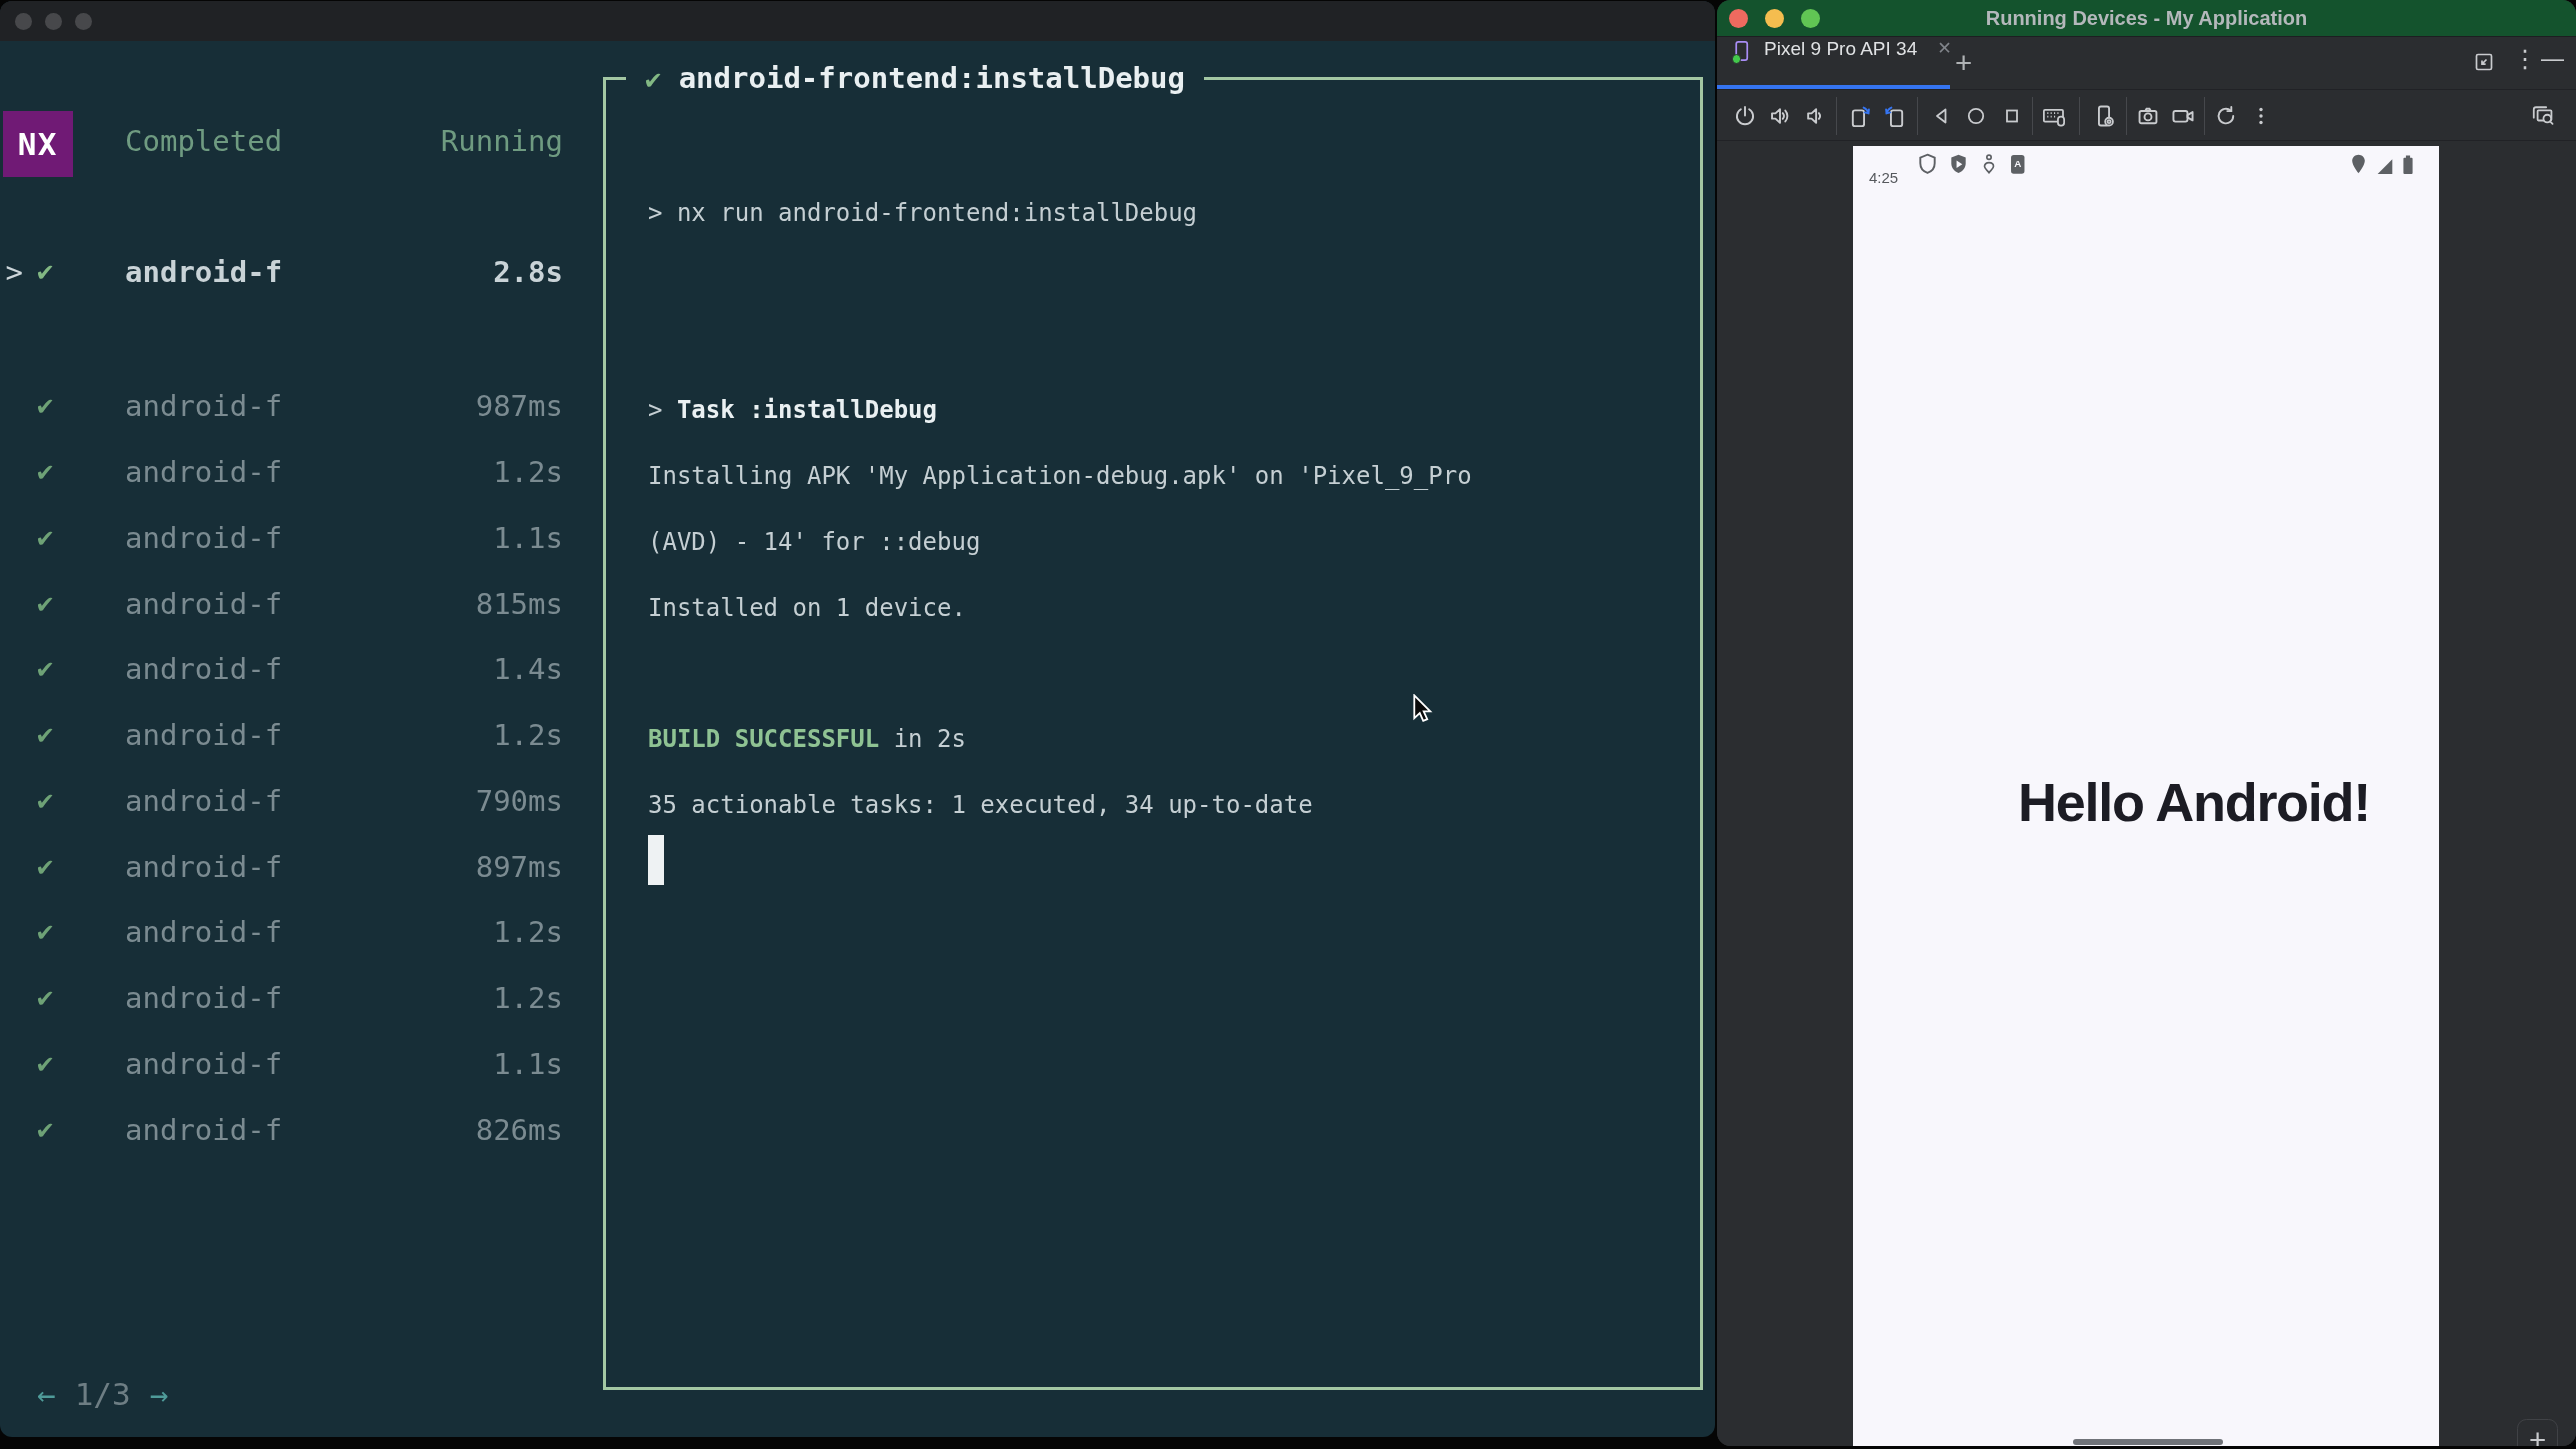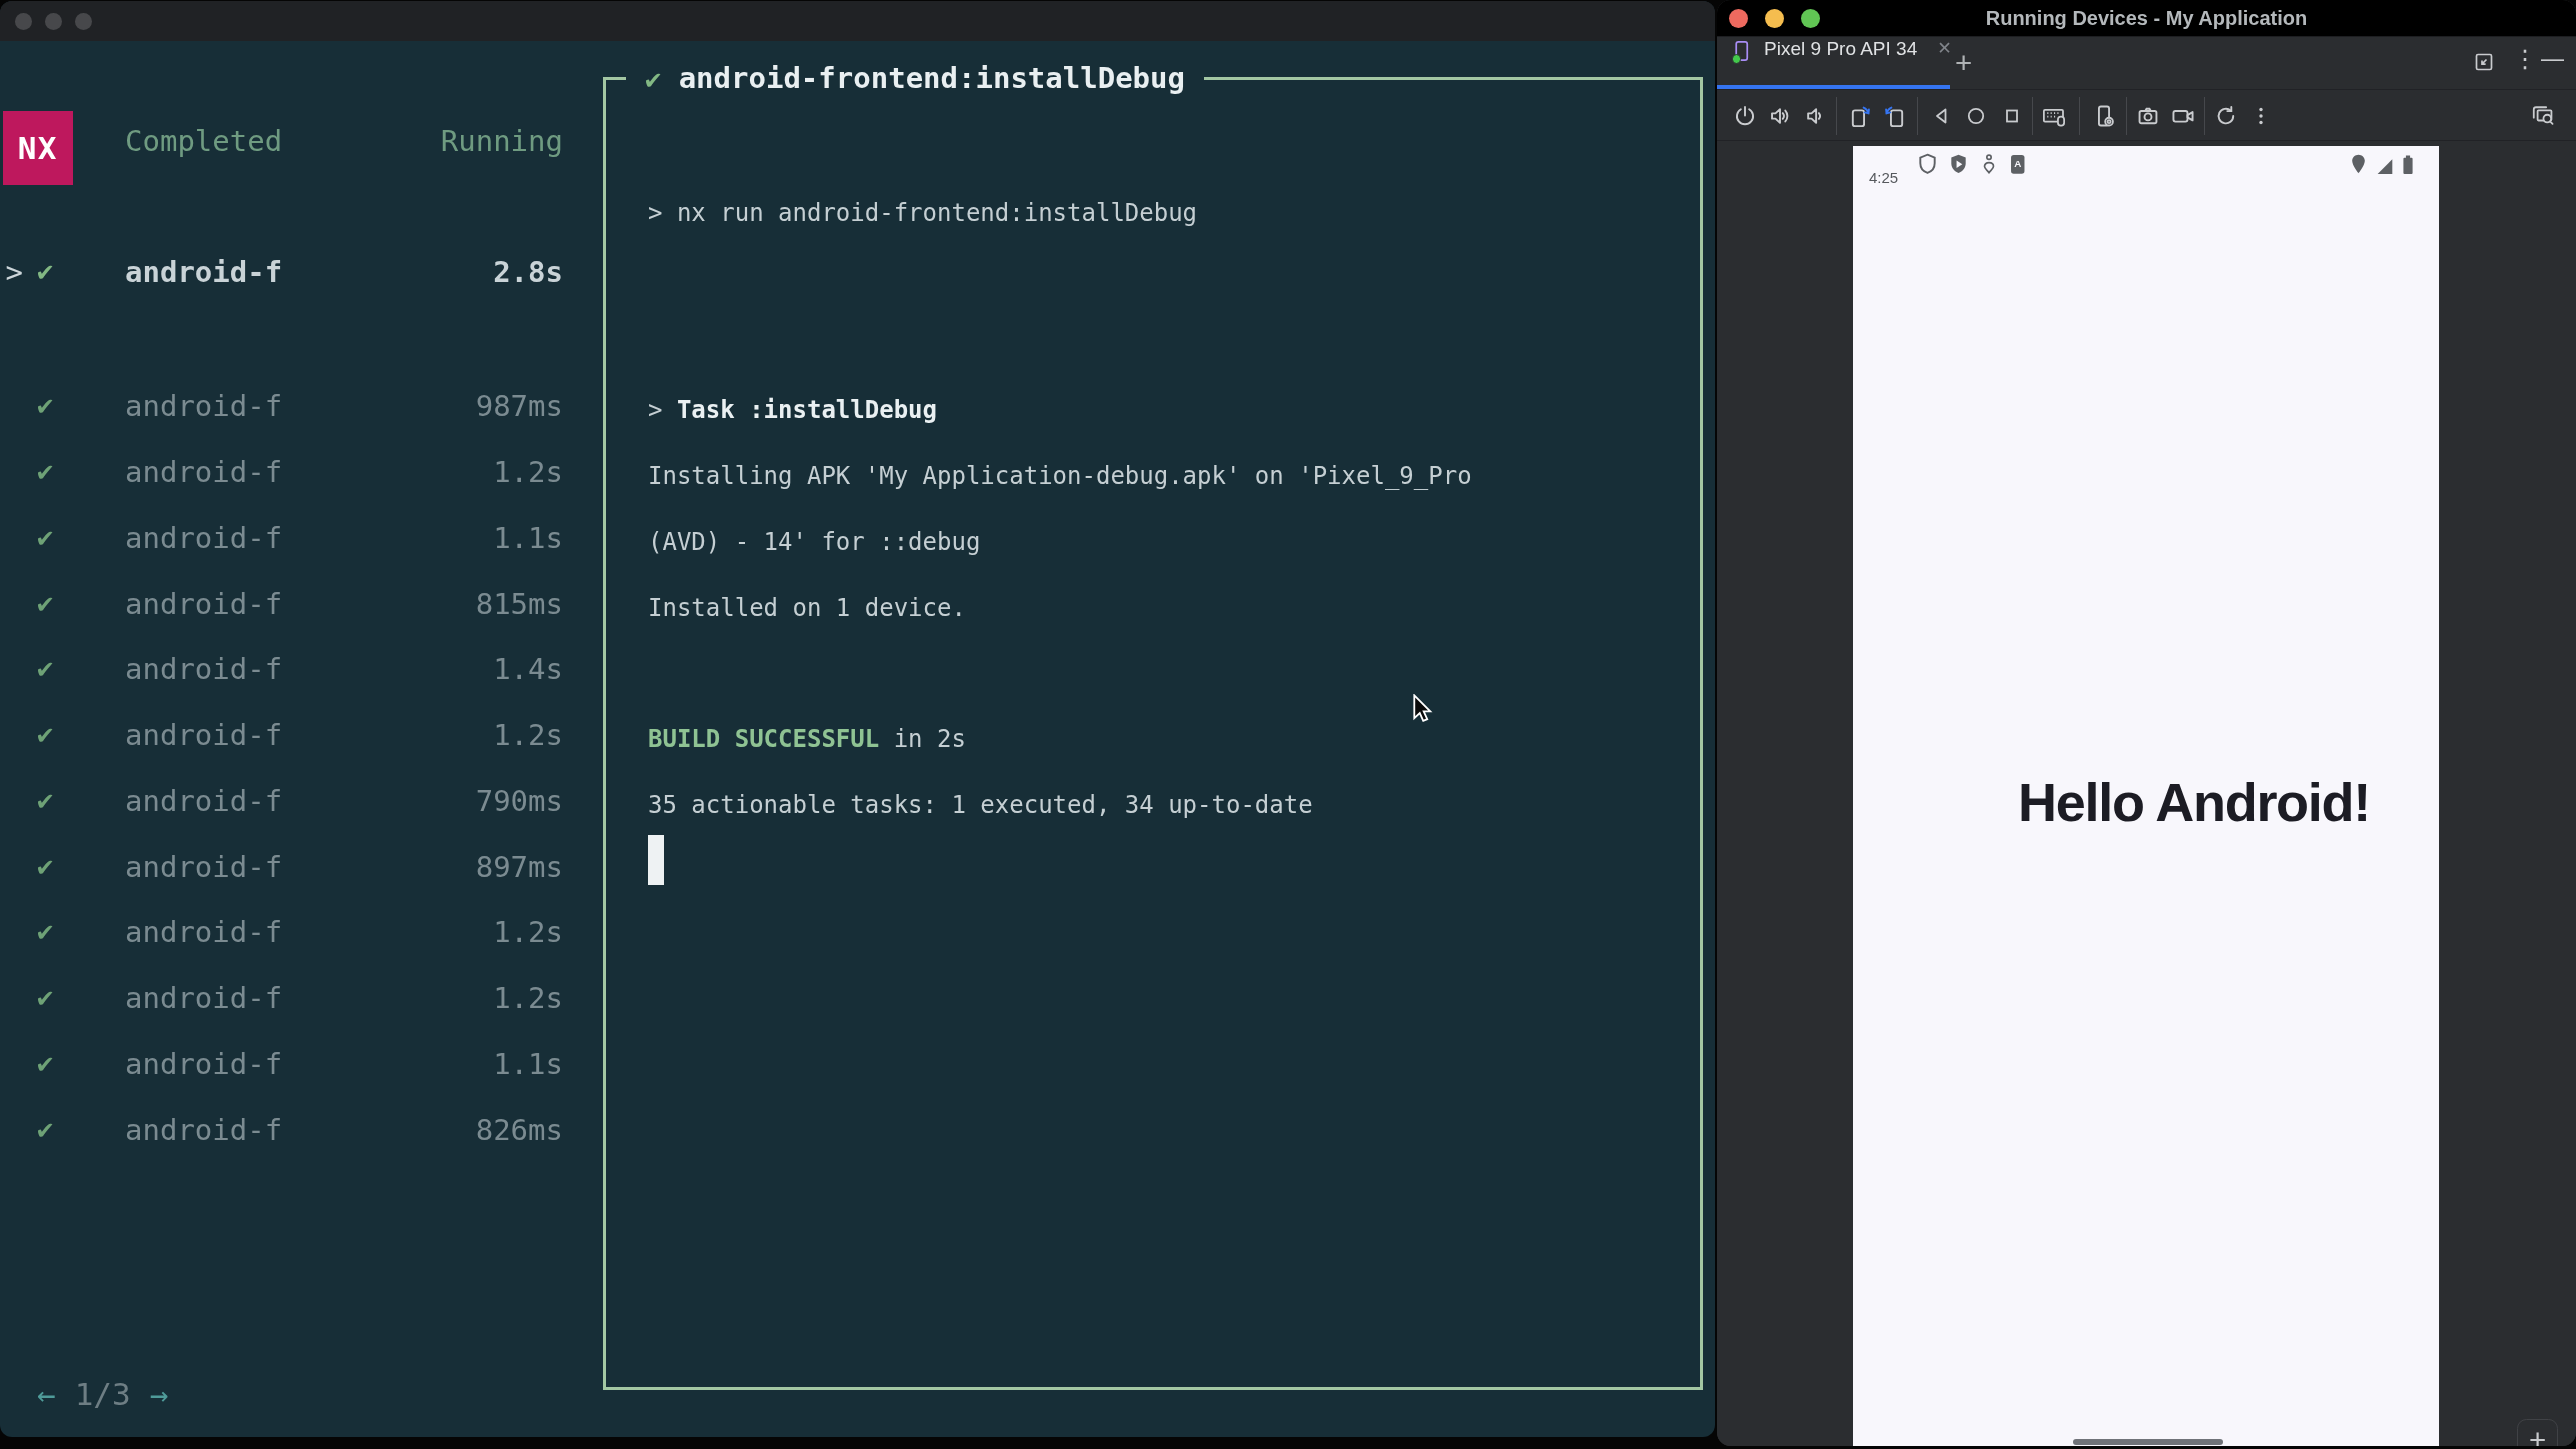--- a/index.html
+++ b/index.html
@@ -17,21 +17,21 @@
   .dur{text-align:right;}
   .tui-dim{color:#7b8b91;font-size:29px;}
   .tui-check{color:#6ea276;font-size:27px;}
   .term-border{position:absolute;left:603px;top:76px;width:1094px;height:1307px;
                border:3.4px solid #a3c7a3;}
   .term-line{position:absolute;left:648px;height:42px;display:flex;align-items:center;
              font-size:24px;color:#c5cfd3;}
   
   .win-right{position:absolute;left:1717px;top:0;width:859px;height:1446px;border-radius:13.4px;
              background:#2b2d30;overflow:hidden;}
-  .r-titlebar{position:absolute;left:0;top:0;width:100%;height:36px;background:#000000;
+  .r-titlebar{position:absolute;left:0;top:0;width:100%;height:36px;background:#14532d;
               border-bottom:1.3px solid #1d1e21;}
   .r-lights{position:absolute;left:12px;top:8.7px;display:flex;gap:17px;}
   .rl{width:19px;height:19px;border-radius:50%;display:inline-block;}
   .r-title{position:absolute;left:0;top:0;width:100%;height:36px;display:flex;align-items:center;
            justify-content:center;font-size:20px;font-weight:bold;color:#b4b8bb;}
   .tabrow{position:absolute;left:0;top:38px;width:100%;height:51px;}
   .toolbar{position:absolute;left:0;top:89px;width:100%;height:51px;border-top:1.3px solid #212226;}
   .tb-sep{position:absolute;top:6.7px;width:1.3px;height:38px;background:#46484c;}
   .tb-ic{position:absolute;top:50%;transform:translate(-50%,-50%);color:#c9cbce;display:flex;}
   .r-content{position:absolute;left:0;top:140px;right:0;bottom:0;background:#2b2d30;
@@ -54,21 +54,21 @@
 
   <div class="win-left">
     <div class="l-titlebar">
       <div class="l-lights">
         <span class="tl-dot"></span>
         <span class="tl-dot"></span>
         <span class="tl-dot"></span>
       </div>
     </div>
 
-    <div class="abs mono" style="left:2.7px;top:110px;width:70px;height:74px;background:#be185d;color:#fff;
+    <div class="abs mono" style="left:2.7px;top:110px;width:70px;height:66px;background:#701a75;color:#fff;
                 font-weight:bold;font-size:31px;letter-spacing:1.3px;display:flex;align-items:center;justify-content:center;">NX</div>
 
     <div class="abs mono row60" style="left:125px;top:123px;width:438px;justify-content:space-between;color:#6f9b81;font-size:29px;">
       <span>Completed</span>
       <span>Running</span>
     </div>
 
     <div class="abs mono row60" style="left:0;top:254px;width:564px;font-size:29px;">
       <span class="abs" style="left:5.4px;color:#cdd6da;">&gt;</span>
       <span class="abs" style="left:37px;color:#82b883;font-size:27px;">✔</span>

